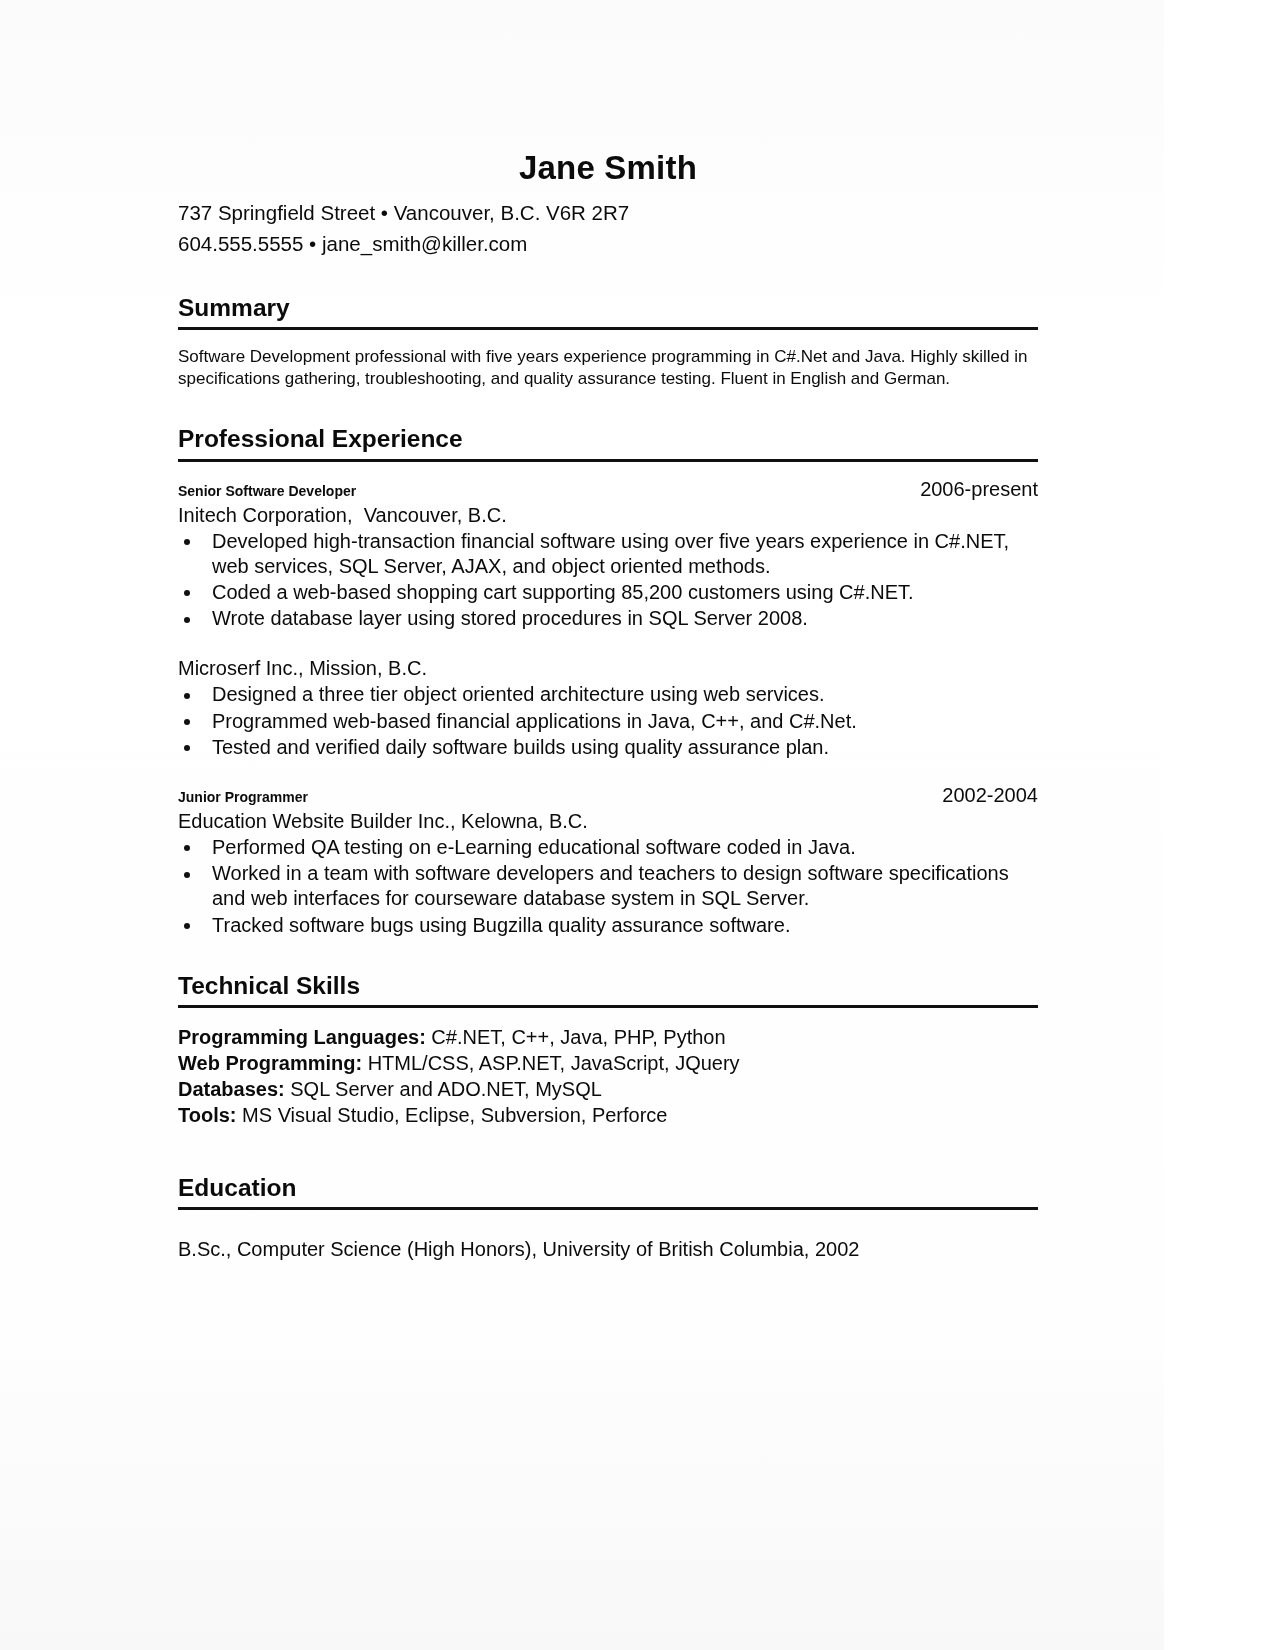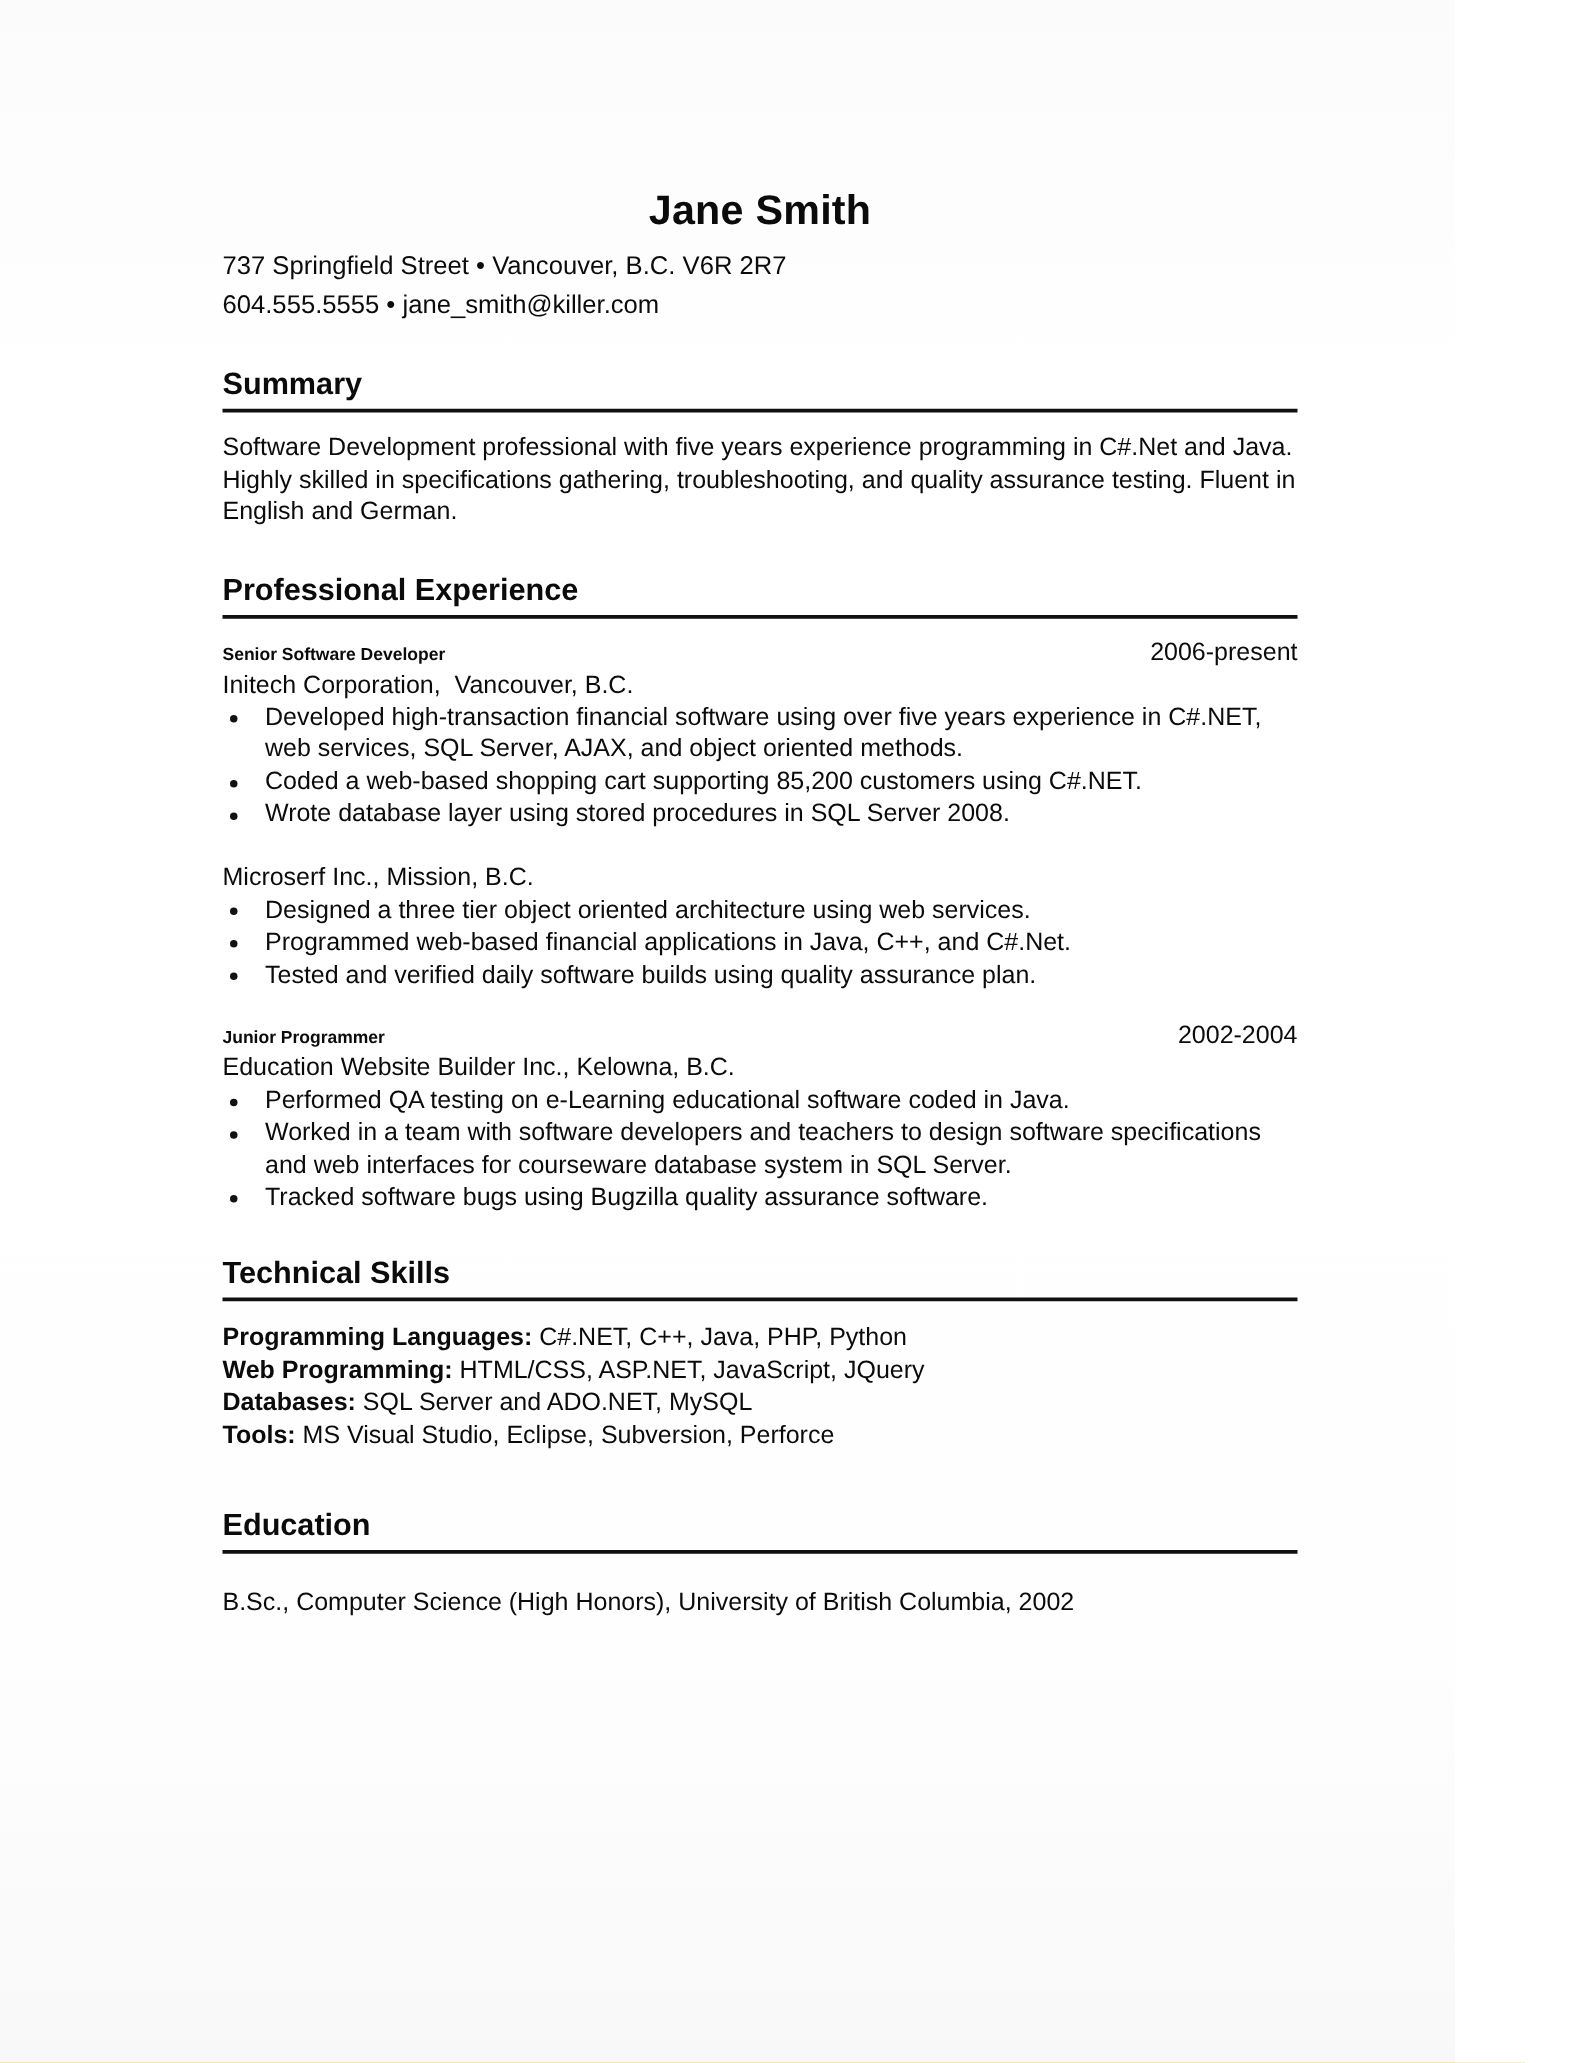--- a/index.html
+++ b/index.html
@@ -14,21 +14,21 @@
     color: #0b0b0b;
     position: relative;
     overflow: hidden;
   }
 
   .page {
     position: absolute;
     left: 0; top: 0;
     width: 1164px;
     height: 1650px;
-    background: #eab308;
+    background: #f9a8d4;
   }
 
   
   .page::before {
     content: "";
     position: absolute;
     inset: 0;
     background: linear-gradient(180deg, #fbfbfb 0%, #ffffff 20%, #fefefe 80%, #f8f8f8 100%);
     pointer-events: none;
   }
@@ -69,21 +69,21 @@
   }
   .section-rule {
     height: 3px;
     background: #111111;
     margin-top: 2px;
     margin-bottom: 16px;
   }
 
   
   .body-text {
-    font-size: 20px;
+    font-size: 17px;
     line-height: 1.28;
     margin: 0;
   }
 
   
   .job { margin-bottom: 24px; }
   .job-head {
     display: flex;
     justify-content: space-between;
     align-items: baseline;

